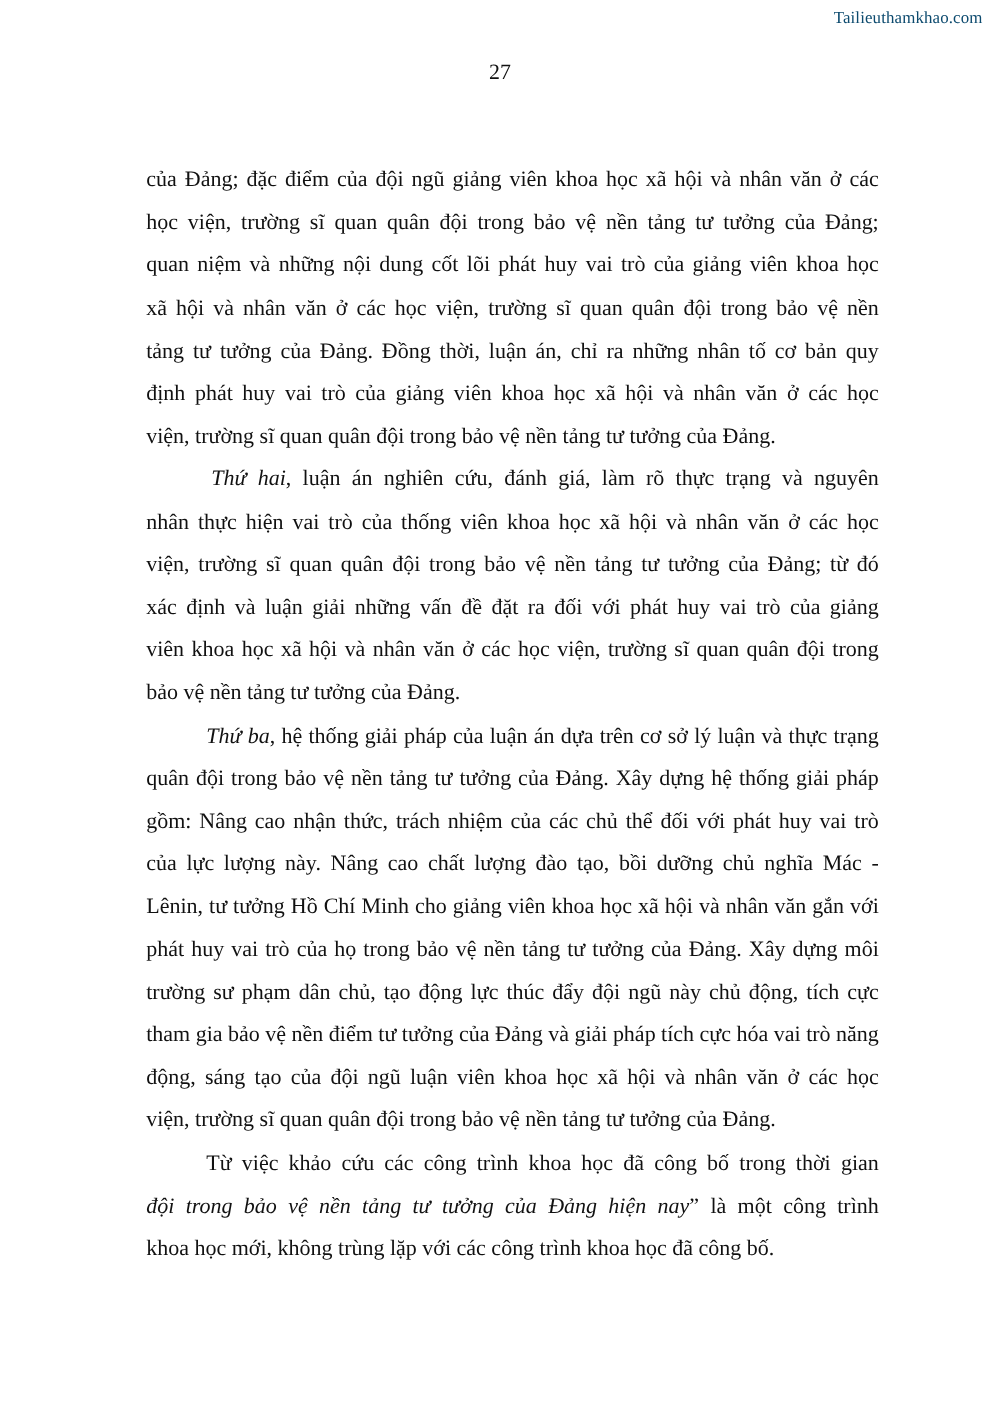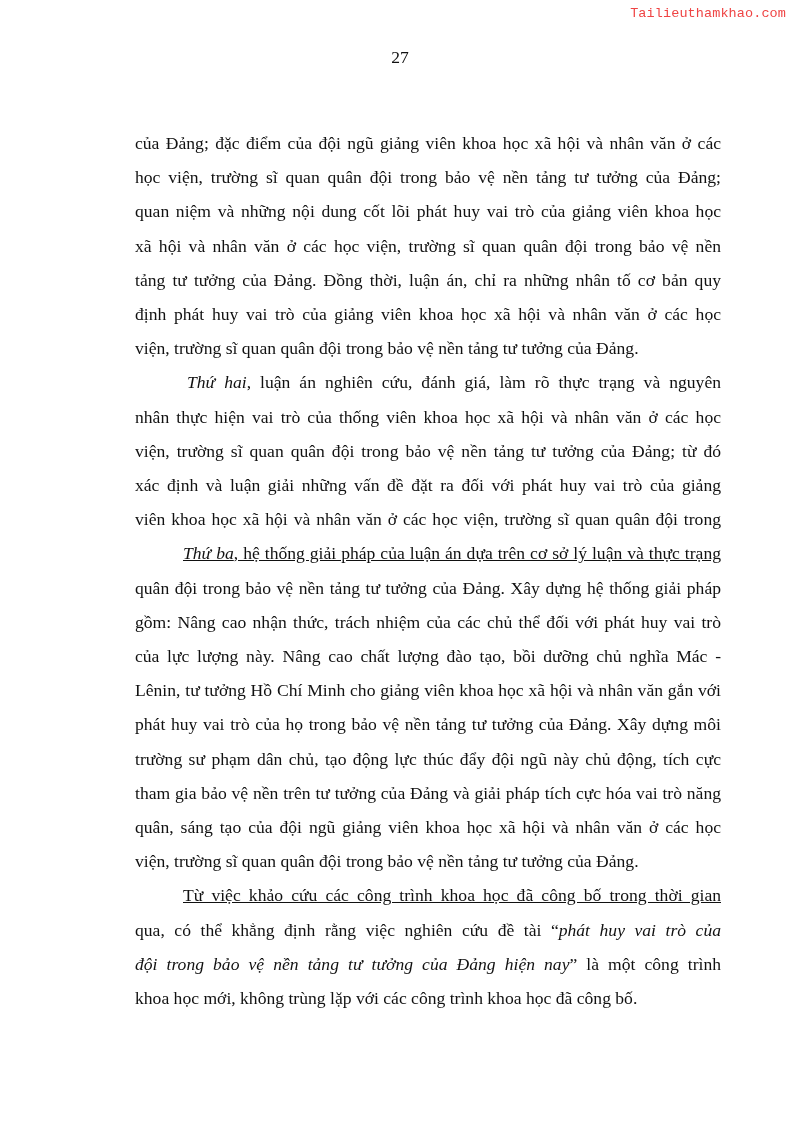--- a/index.html
+++ b/index.html
@@ -12,59 +12,58 @@
       height: 1123px;
       position: relative;
       overflow: hidden;
       font-family: "Liberation Serif", serif;
       color: #111111;
     }
     .watermark {
       position: absolute;
       top: 6px;
       right: 8px;
-      font-family: Liberation Mono, monospace;
+      font-family: Liberation Serif, serif;
       font-size: 13.5px;
-      color: #ef4444;
+      color: #0c4a6e;
       letter-spacing: 0.1px;
     }
     .page-number {
       position: absolute;
       top: 47px;
       left: 0;
       width: 794px;
       text-align: center;
       font-size: 17.5px;
       left: 3px;
     }
     .body-text {
       position: absolute;
       top: 126px;
-      left: 135px;
+      left: 117px;
       width: 586px;
     }
     .para {
       margin: 0;
       font-size: 17.6px;
       line-height: 34.2px;
       text-align: justify;
       text-align-last: left;
     }
     .line {
       display: block;
       text-align: justify;
       text-align-last: justify;
       white-space: nowrap;
     }
     .line.last {
       text-align-last: left;
     }
     .line.ind {
       padding-left: 48px;
-      text-decoration: underline;
     }
     .line.ind2 {
       padding-left: 52px;
     }
     em { font-style: italic; }
   </style>
 </head>
 <body>
 
 <div class="watermark">Tailieuthamkhao.com</div>
@@ -82,35 +81,35 @@
     <span class="line">định phát huy vai trò của giảng viên khoa học xã hội và nhân văn ở các học</span>
     <span class="line last">viện, trường sĩ quan quân đội trong bảo vệ nền tảng tư tưởng của Đảng.</span>
   </div>
 
   <div class="para">
     <span class="line ind2"><em>Thứ hai</em><span>, luận án nghiên cứu, đánh giá, làm rõ thực trạng và nguyên</span></span>
     <span class="line">nhân thực hiện vai trò của thống viên khoa học xã hội và nhân văn ở các học</span>
     <span class="line">viện, trường sĩ quan quân đội trong bảo vệ nền tảng tư tưởng của Đảng; từ đó</span>
     <span class="line">xác định và luận giải những vấn đề đặt ra đối với phát huy vai trò của giảng</span>
     <span class="line">viên khoa học xã hội và nhân văn ở các học viện, trường sĩ quan quân đội trong</span>
+    <span class="line last">bảo vệ nền tảng tư tưởng của Đảng.</span>
   </div>
 
   <div class="para">
     <span class="line ind"><em>Thứ ba</em><span>, hệ thống giải pháp của luận án dựa trên cơ sở lý luận và thực trạng</span></span>
     <span class="line">quân đội trong bảo vệ nền tảng tư tưởng của Đảng. Xây dựng hệ thống giải pháp</span>
     <span class="line">gồm: Nâng cao nhận thức, trách nhiệm của các chủ thể đối với phát huy vai trò</span>
     <span class="line">của lực lượng này. Nâng cao chất lượng đào tạo, bồi dưỡng chủ nghĩa Mác -</span>
     <span class="line">Lênin, tư tưởng Hồ Chí Minh cho giảng viên khoa học xã hội và nhân văn gắn với</span>
     <span class="line">phát huy vai trò của họ trong bảo vệ nền tảng tư tưởng của Đảng. Xây dựng môi</span>
     <span class="line">trường sư phạm dân chủ, tạo động lực  thúc đẩy đội ngũ này chủ động, tích cực</span>
-    <span class="line">tham gia bảo vệ nền trên tư tưởng của Đảng và giải pháp tích cực hóa vai trò năng</span>
-    <span class="line">quân, sáng tạo của đội ngũ giảng viên khoa học xã hội và nhân văn ở các học</span>
+    <span class="line">tham gia bảo vệ nền điểm tư tưởng của Đảng và giải pháp tích cực hóa vai trò năng</span>
+    <span class="line">động, sáng tạo của đội ngũ luận viên khoa học xã hội và nhân văn ở các học</span>
     <span class="line last">viện, trường sĩ quan quân đội trong bảo vệ nền tảng tư tưởng của Đảng.</span>
   </div>
 
   <div class="para">
     <span class="line ind">Từ việc khảo cứu các công trình khoa học đã công bố trong thời gian</span>
-    <span class="line"><span>qua, có thể khẳng định rằng việc nghiên cứu đề tài “</span><em>phát huy vai trò của</em></span>
     <span class="line"><em>đội trong bảo vệ nền tảng tư tưởng của Đảng hiện nay</em><span>” là một công trình</span></span>
     <span class="line last">khoa học mới, không trùng lặp với các công trình khoa học đã công bố.</span>
   </div>
 
 </div>
 
 </body></html>

